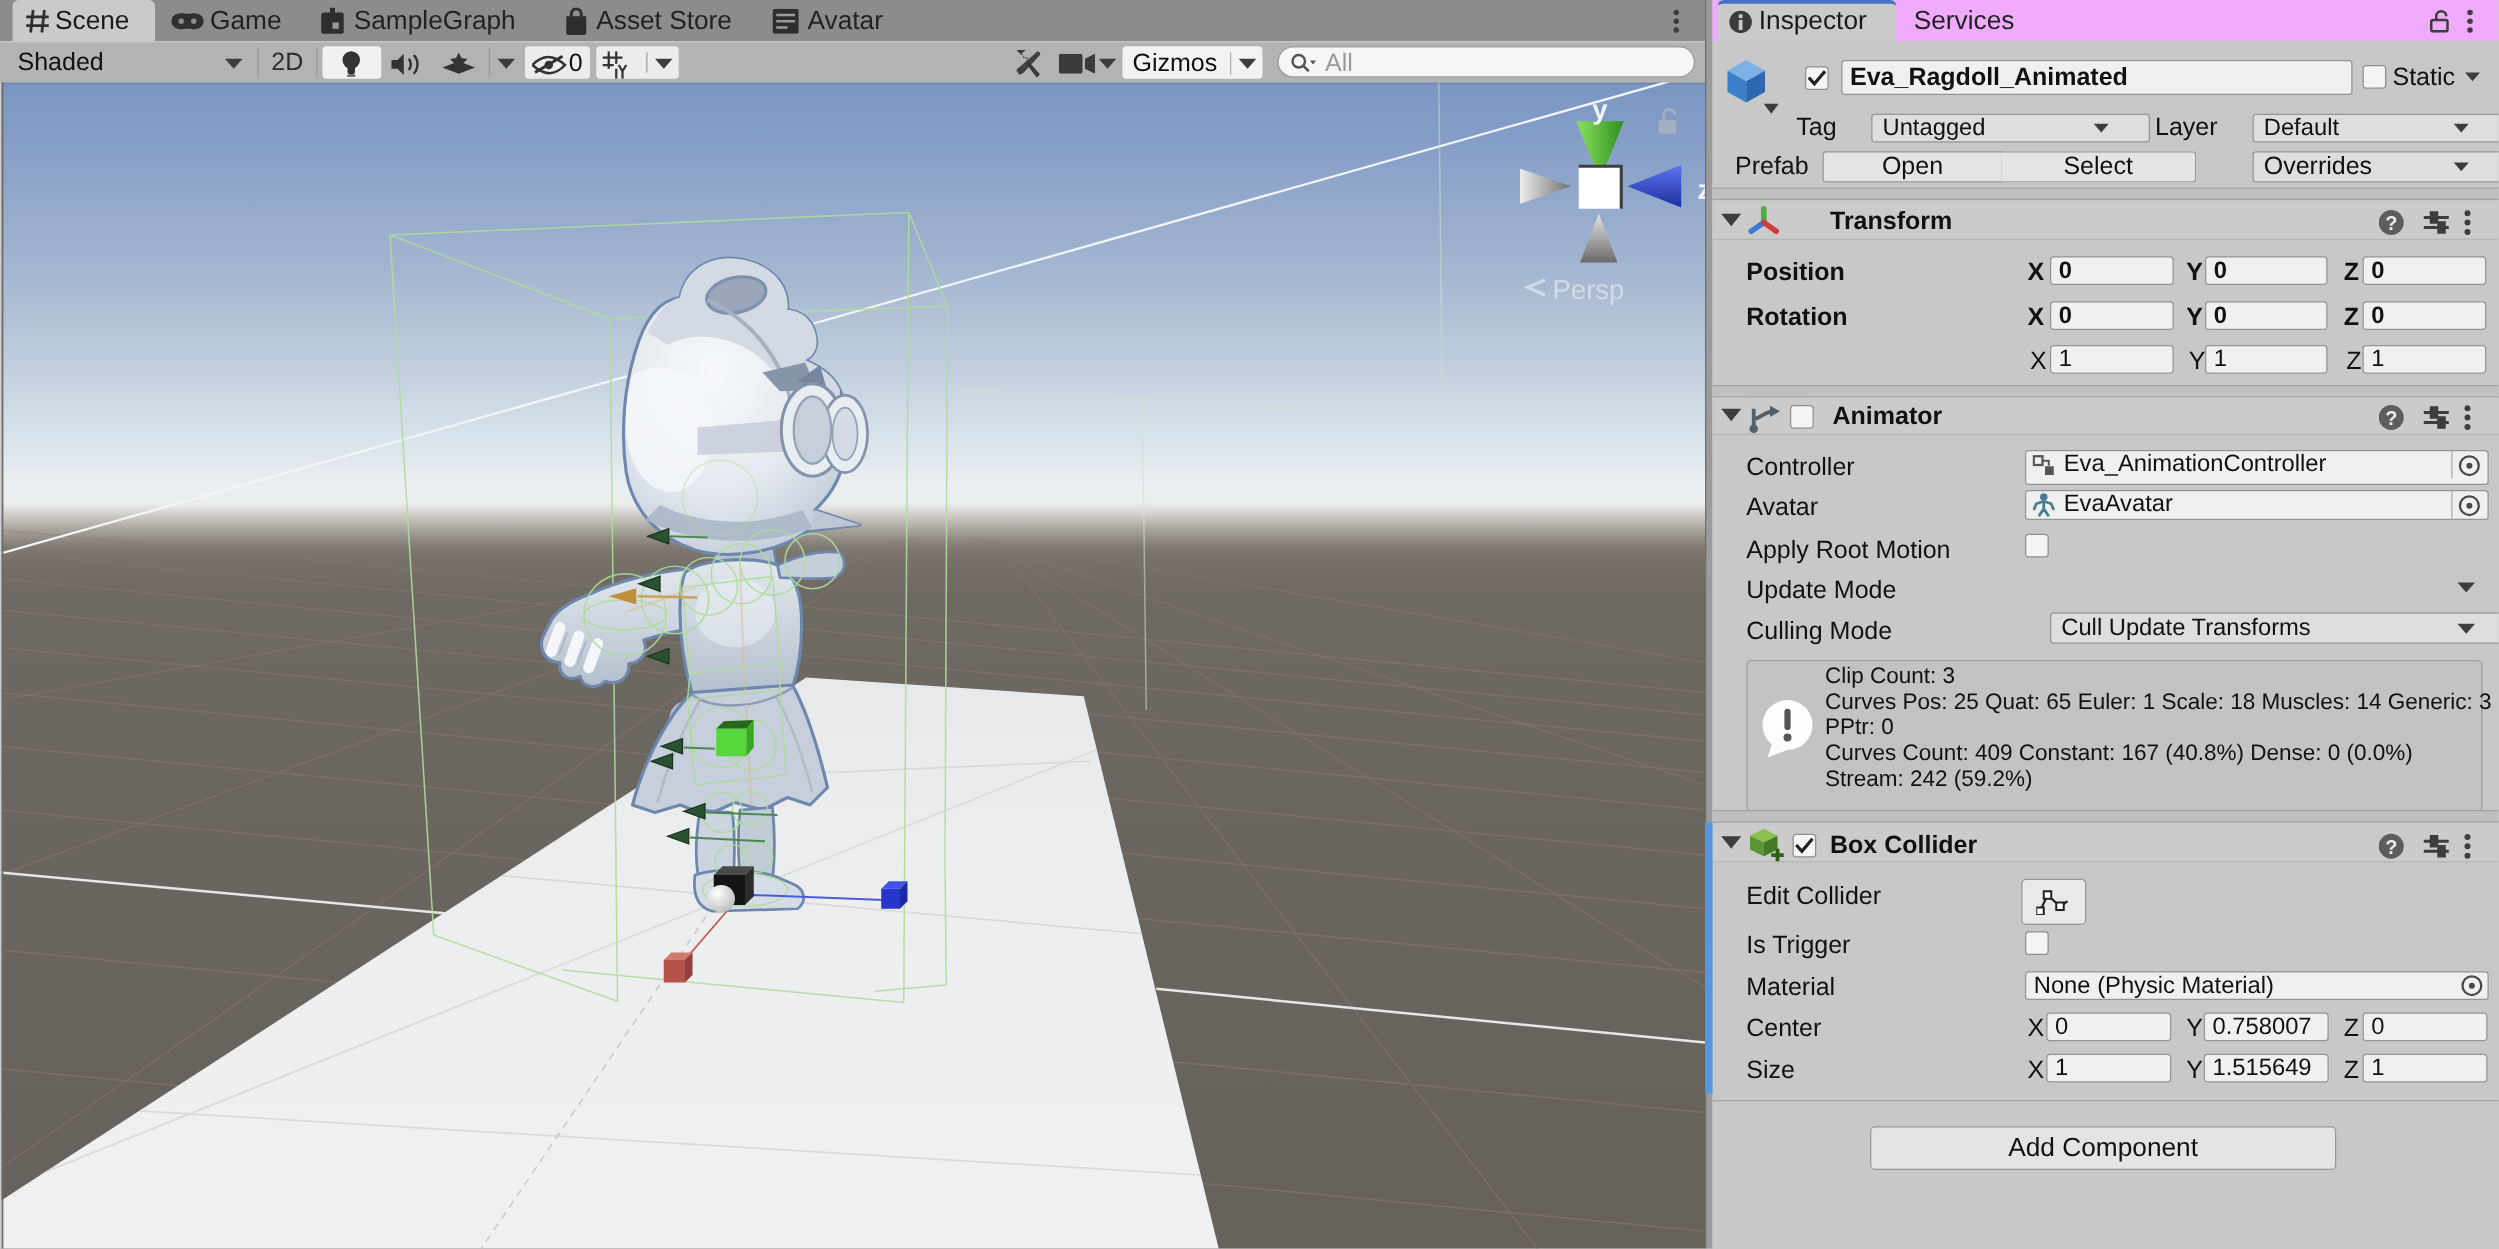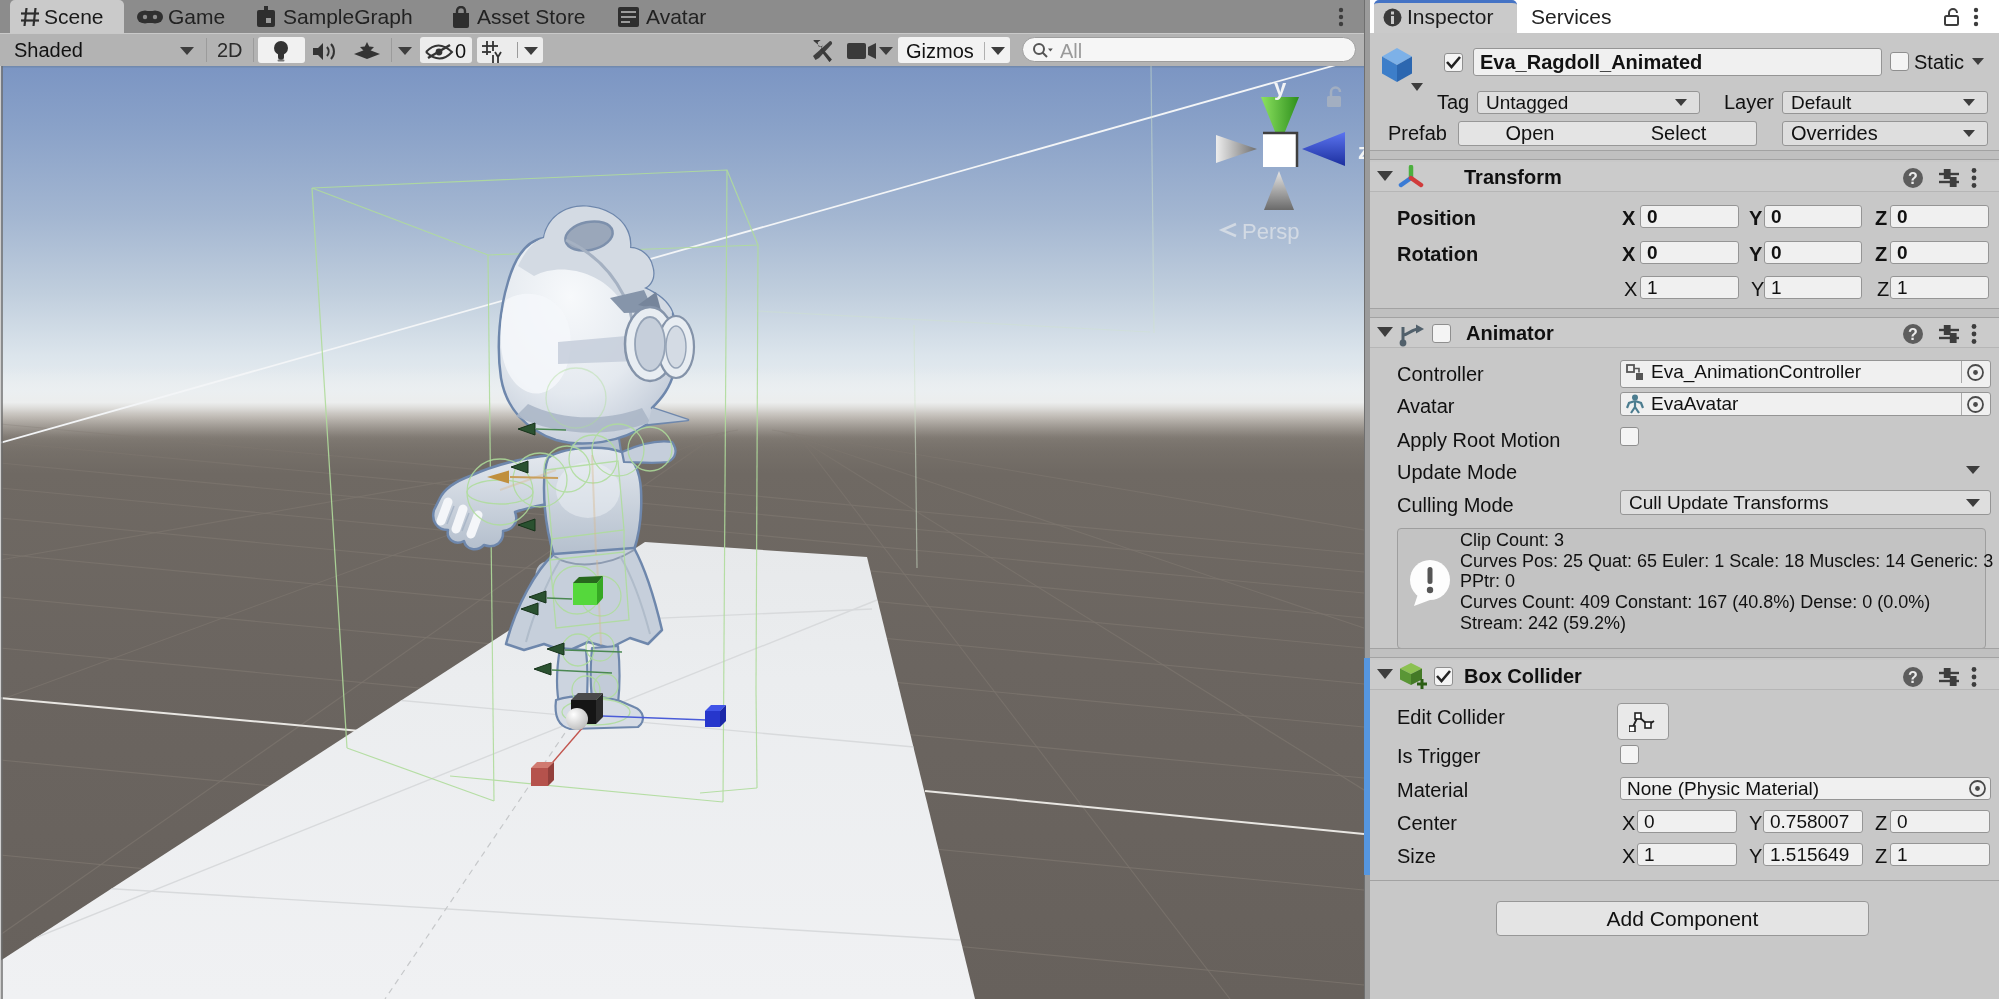--- a/index.html
+++ b/index.html
@@ -1,35 +1,35 @@
 <!DOCTYPE html>
 <html><head>
 <meta charset="utf-8">
 <style>
   html,body{margin:0;padding:0;background:#c8c8c8;}
   *{box-sizing:border-box;font-family:"Liberation Sans",sans-serif;}
   #root{position:relative;width:1999px;height:999px;overflow:hidden;background:#c8c8c8;}
   .abs{position:absolute;}
   
   #scenetabs{left:0;top:0;width:1364px;height:33px;background:#8c8c8c;}
-  #insptabs{left:1370px;top:0;width:629px;height:33px;background:#ffffff;}
+  #insptabs{left:1370px;top:0;width:629px;height:33px;background:#f0abfc;}
   .tab-active{position:absolute;top:0;height:33px;background:#cacaca;border-radius:5px 5px 0 0;}
   .tabtext{position:absolute;top:5px;font-size:21px;color:#1a1a1a;white-space:nowrap;}
   .tabtext-dim{position:absolute;top:5px;font-size:21px;color:#222;white-space:nowrap;}
   
   #toolbar{left:0;top:33px;width:1364px;height:33px;background:#b3b3b3;border-top:1px solid #c9c9c9;}
   .tbtn{position:absolute;top:3px;height:26px;border-radius:3px;}
   .sep{position:absolute;top:4px;width:1px;height:24px;background:#9b9b9b;}
   .dtri{width:0;height:0;border-left:7px solid transparent;border-right:7px solid transparent;border-top:8px solid #3d3d3d;position:absolute;}
   
   #inspector{left:1370px;top:33px;width:629px;height:966px;background:#c8c8c8;}
   #divider{left:1364px;top:0px;width:6px;height:999px;background:#9b9b9b;border-left:1px solid #6f6f6f;}
   .ilabel{position:absolute;font-size:20px;color:#111;white-space:nowrap;}
   .ifield{position:absolute;background:#f0f0f0;border:1px solid #959595;border-radius:3px;font-size:19px;color:#111;padding-left:6px;white-space:nowrap;overflow:hidden;}
-  .idrop{position:absolute;background:#dedede;border:1px solid #959595;border-radius:3px;font-size:19px;color:#111;padding-left:8px;white-space:nowrap;overflow:hidden;}
+  .idrop{position:absolute;background:#dedede;border:1px solid #959595;border-radius:3px;font-size:19px;color:#111;padding-left:8px;white-space:nowrap;overflow:hidden;margin-left:20px;}
   .ibtn{position:absolute;background:#e4e4e4;border:1px solid #979797;font-size:20px;color:#111;text-align:center;}
   .chk{position:absolute;width:19px;height:19px;background:#f4f4f4;border:1px solid #8f8f8f;border-radius:3px;}
   .compgap{position:absolute;left:0;width:629px;height:10px;background:#c0c0c0;border-top:1px solid #a2a2a2;border-bottom:1px solid #a2a2a2;}
   .comphead{position:absolute;left:0;width:629px;height:30px;background:#cbcbcb;border-bottom:1px solid #b6b6b6;}
   .ctitle{position:absolute;font-size:20px;font-weight:bold;color:#101010;white-space:nowrap;}
   .fold{position:absolute;width:0;height:0;border-left:8px solid transparent;border-right:8px solid transparent;border-top:10px solid #3d3d3d;}
 </style>
 </head>
 <body>
 <div id="root">

